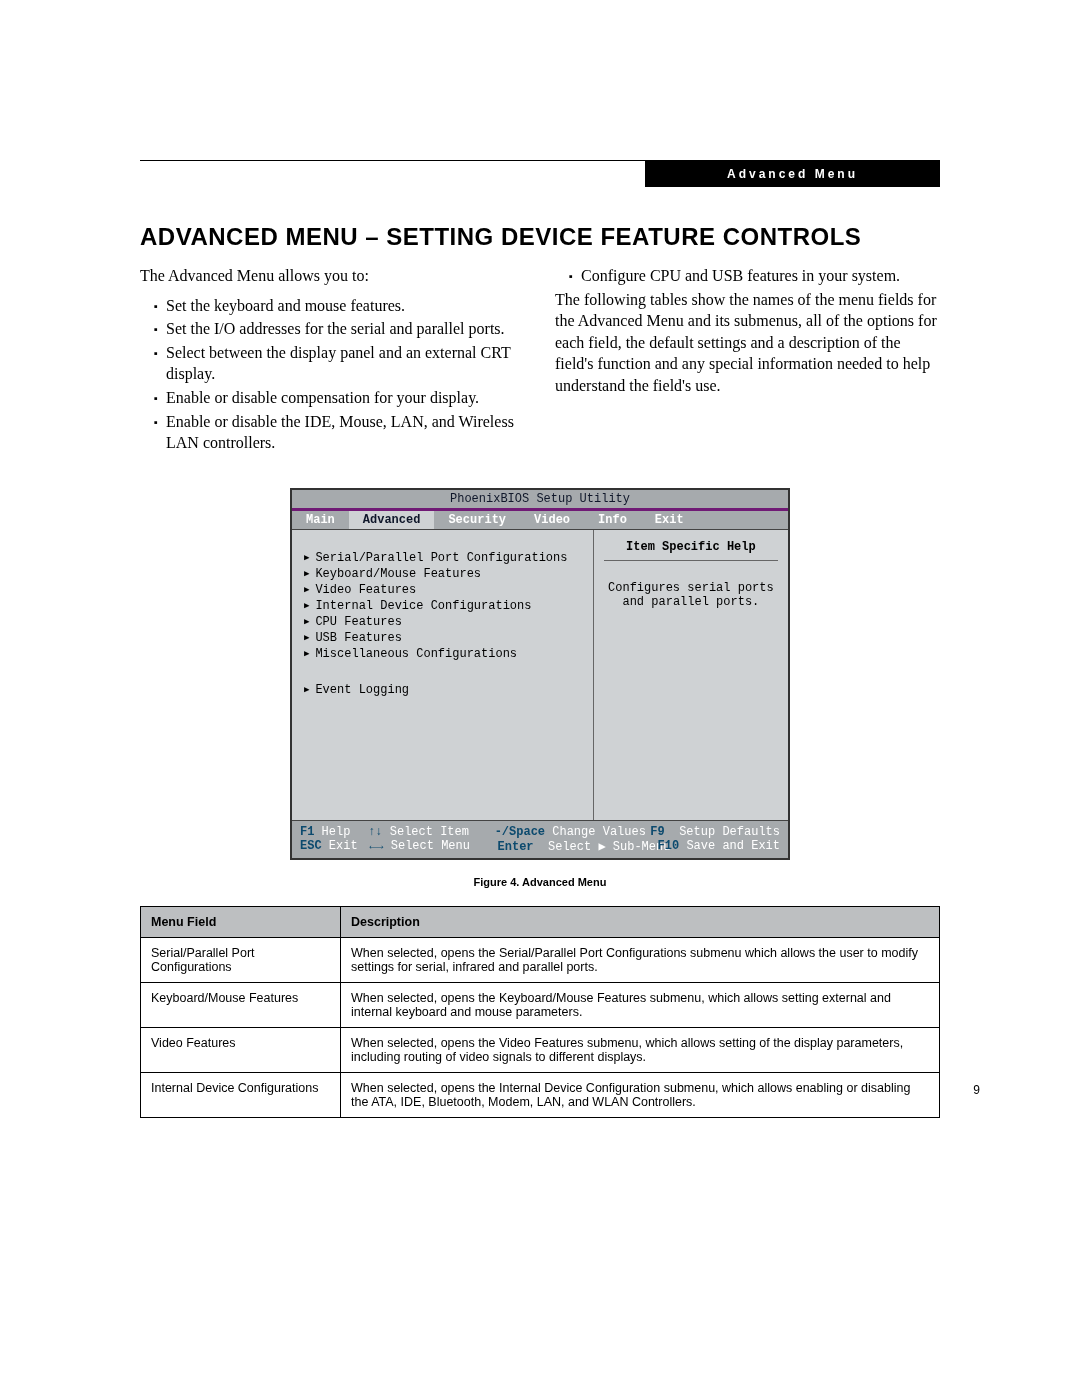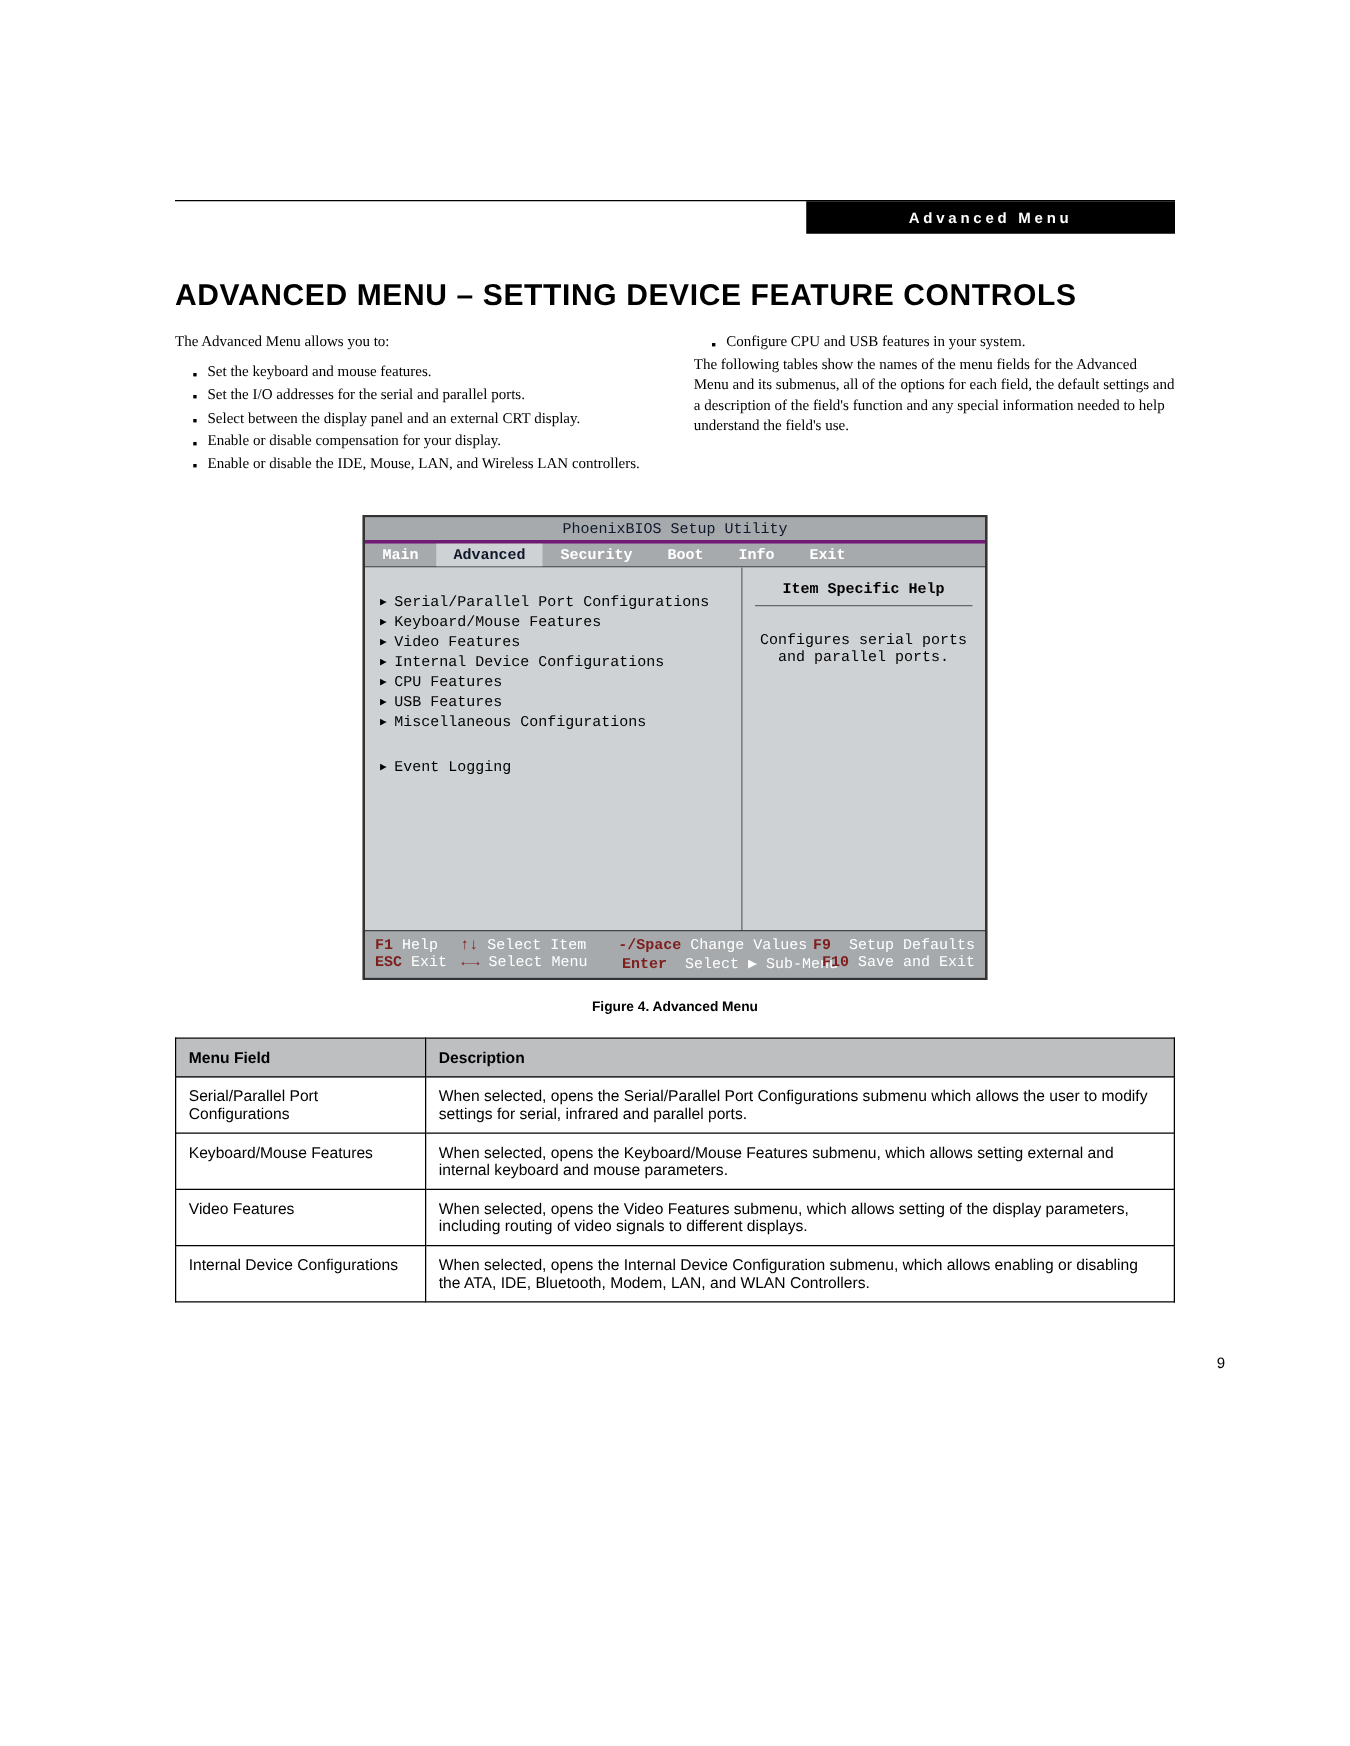--- a/index.html
+++ b/index.html
@@ -38,21 +38,21 @@
       font-family: Arial, Helvetica, sans-serif;
       font-weight: bold;
       font-size: 24px;
       letter-spacing: 0.5px;
       margin-bottom: 14px;
       text-transform: uppercase;
     }
     .two-col {
       display: flex;
       gap: 30px;
-      font-size: 12px;
+      font-size: 16px;
       line-height: 1.35;
     }
     .col { flex: 1; }
     .intro-line { margin-bottom: 8px; }
     ul.bullets {
       list-style: none;
       padding-left: 14px;
     }
     ul.bullets li {
       position: relative;
@@ -135,21 +135,21 @@
       background: #a6aaad;
       color: #fff;
       padding: 4px 8px;
       border-top: 1px solid #444;
     }
     .bios-footer .row {
       display: flex;
       gap: 0;
     }
     .bf-cell { white-space: nowrap; }
-    .bf-key { font-weight: bold; color: #7f1d1d; }
+    .bf-key { font-weight: bold; color: #0c4a6e; }
     .figure-caption {
       text-align: center;
       font-family: Arial, Helvetica, sans-serif;
       font-size: 11px;
       font-weight: bold;
       margin: 16px 0 18px 0;
     }
     .table-title {
       font-family: Arial, Helvetica, sans-serif;
       font-weight: bold;
@@ -211,21 +211,21 @@
     </div>
   </div>
 
   <div class="bios-wrap">
     <div class="bios">
       <div class="bios-title">PhoenixBIOS Setup Utility</div>
       <div class="bios-tabs">
         <div class="bios-tab">Main</div>
         <div class="bios-tab selected">Advanced</div>
         <div class="bios-tab">Security</div>
-        <div class="bios-tab">Boot</div>
+        <div class="bios-tab">Video</div>
         <div class="bios-tab">Info</div>
         <div class="bios-tab">Exit</div>
       </div>
       <div class="bios-body">
         <div class="bios-left">
           <div class="bios-item">
               <span class="tri">▶</span> 
               <span>Serial/Parallel Port Configurations</span>
             </div>
           <div class="bios-item">

